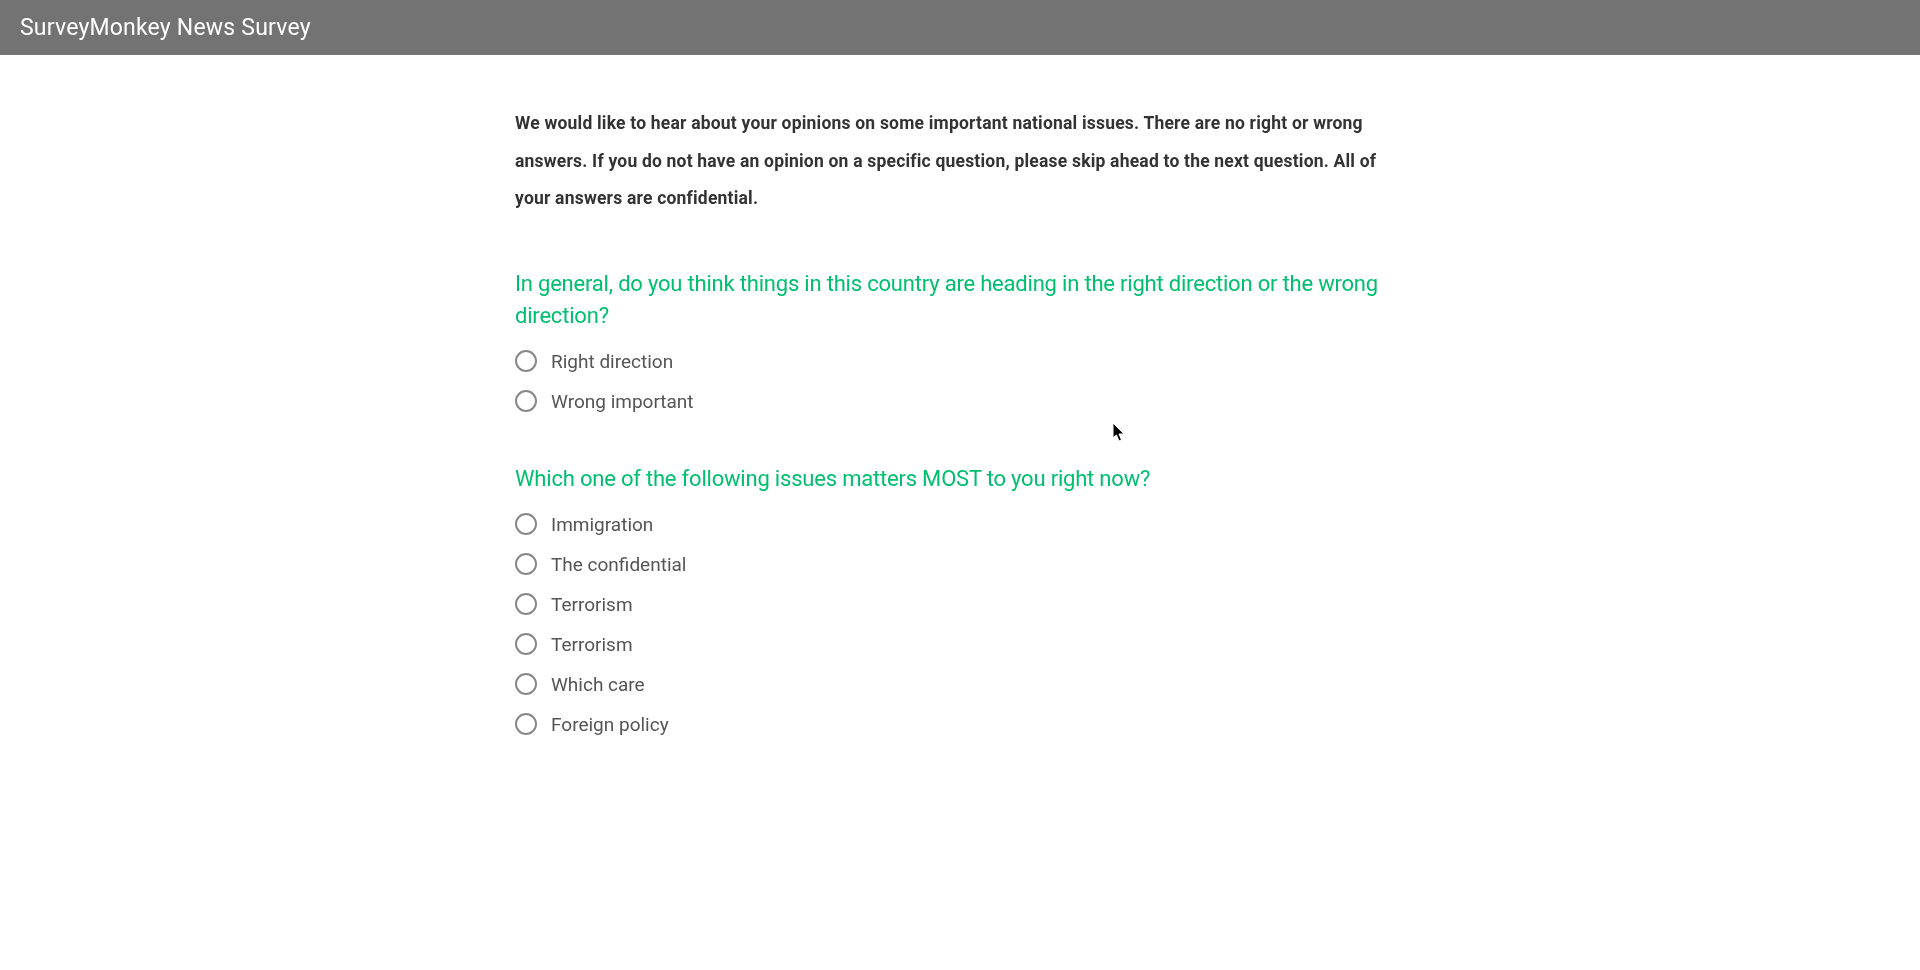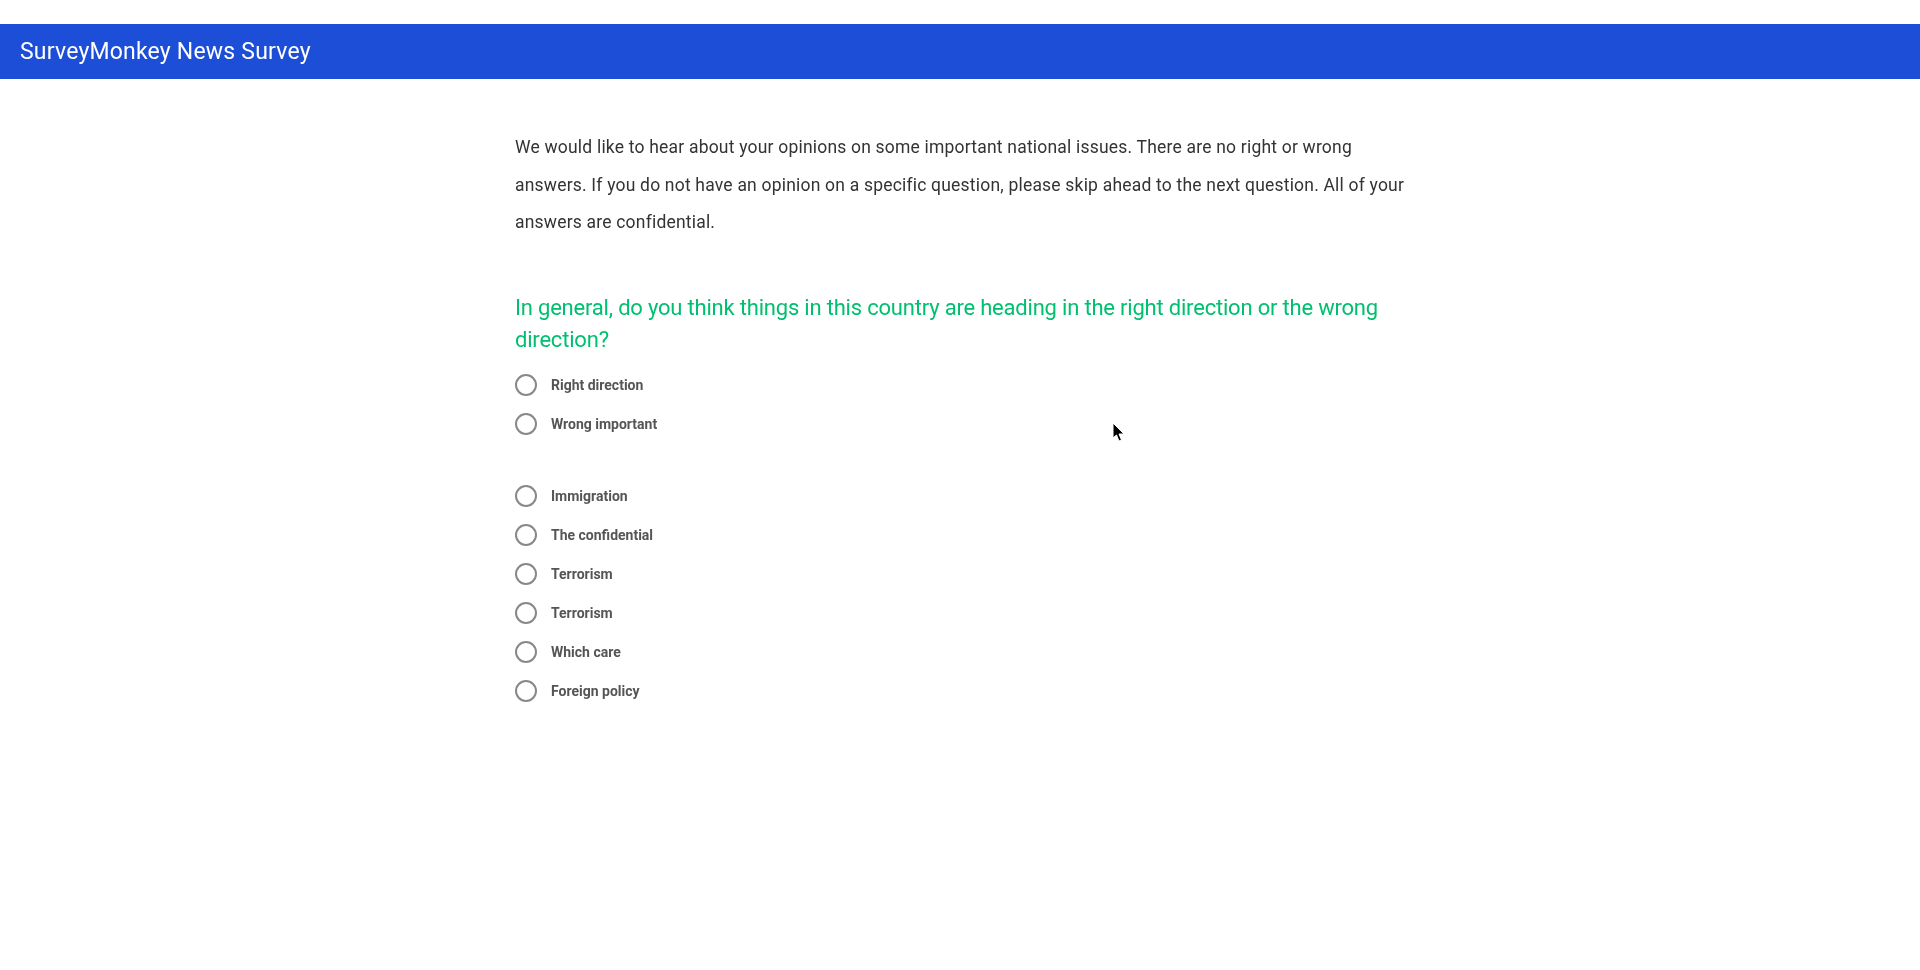--- a/index.html
+++ b/index.html
@@ -6,39 +6,38 @@
       margin: 0;
       padding: 0;
       box-sizing: border-box;
     }
     body {
       font-family: -apple-system, BlinkMacSystemFont, "Segoe UI", Roboto, "Helvetica Neue", Arial, sans-serif;
       background: #ffffff;
       color: #333333;
     }
     .header {
-      background: #1d4ed8;
+      background: #737373;
       padding: 14px 20px;
-      margin-top: 24px;
     }
     .header-title {
       color: #ffffff;
       font-size: 23px;
       font-weight: 400;
       letter-spacing: 0.2px;
     }
     .content {
       max-width: 930px;
       margin: 0 auto;
       padding: 50px 20px 40px 20px;
     }
     .intro-text {
       color: #333333;
       font-size: 17.5px;
-      font-weight: 400;
+      font-weight: 700;
       line-height: 2.15;
       margin-bottom: 50px;
       letter-spacing: 0.2px;
     }
     .question {
       margin-bottom: 50px;
     }
     .question-title {
       color: #00bf6f;
       font-size: 22px;
@@ -57,22 +56,22 @@
       width: 22px;
       height: 22px;
       border: 2px solid #888888;
       border-radius: 50%;
       margin-right: 14px;
       flex-shrink: 0;
       background: #ffffff;
     }
     .option-label {
       color: #555555;
-      font-size: 14px;
-      font-weight: 700;
+      font-size: 19px;
+      font-weight: 400;
     }
     .cursor {
       position: absolute;
       left: 1113px;
       top: 423px;
       pointer-events: none;
     }
   </style>
 </head>
 <body>
@@ -90,20 +89,21 @@
       <div class="radio"></div>
       <span class="option-label">Right direction</span>
     </div>
     <div class="option">
       <div class="radio"></div>
       <span class="option-label">Wrong important</span>
     </div>
   </div>
 
   <div class="question">
+    <div class="question-title">Which one of the following issues matters MOST to you right now?</div>
     <div class="option">
       <div class="radio"></div>
       <span class="option-label">Immigration</span>
     </div>
     <div class="option">
       <div class="radio"></div>
       <span class="option-label">The confidential</span>
     </div>
     <div class="option">
       <div class="radio"></div>

